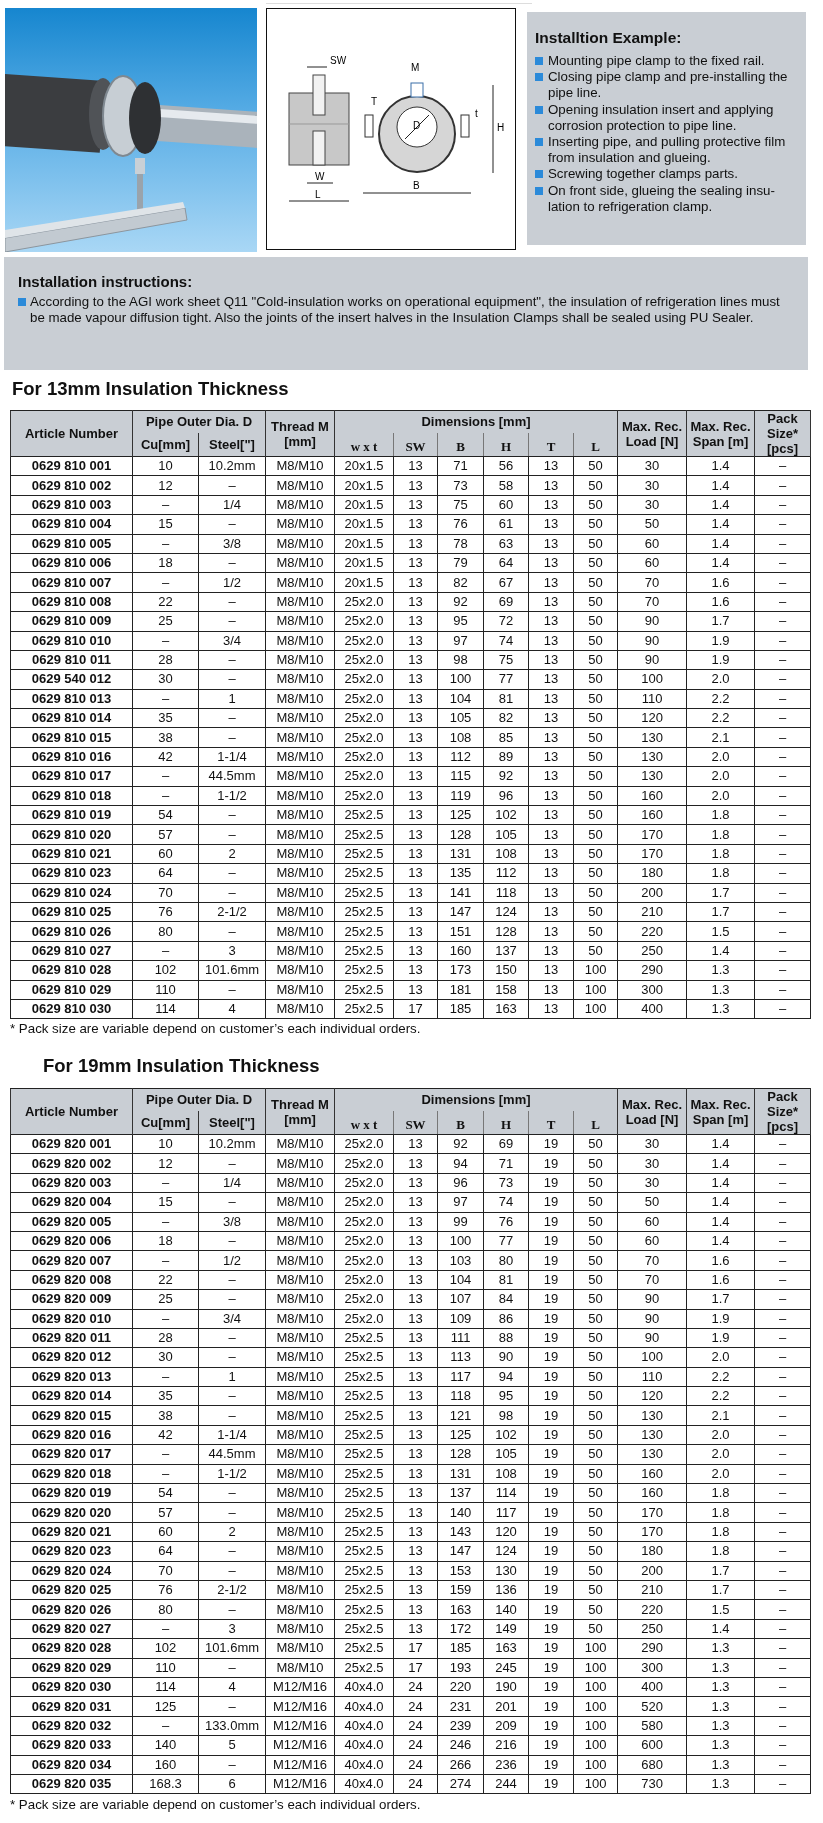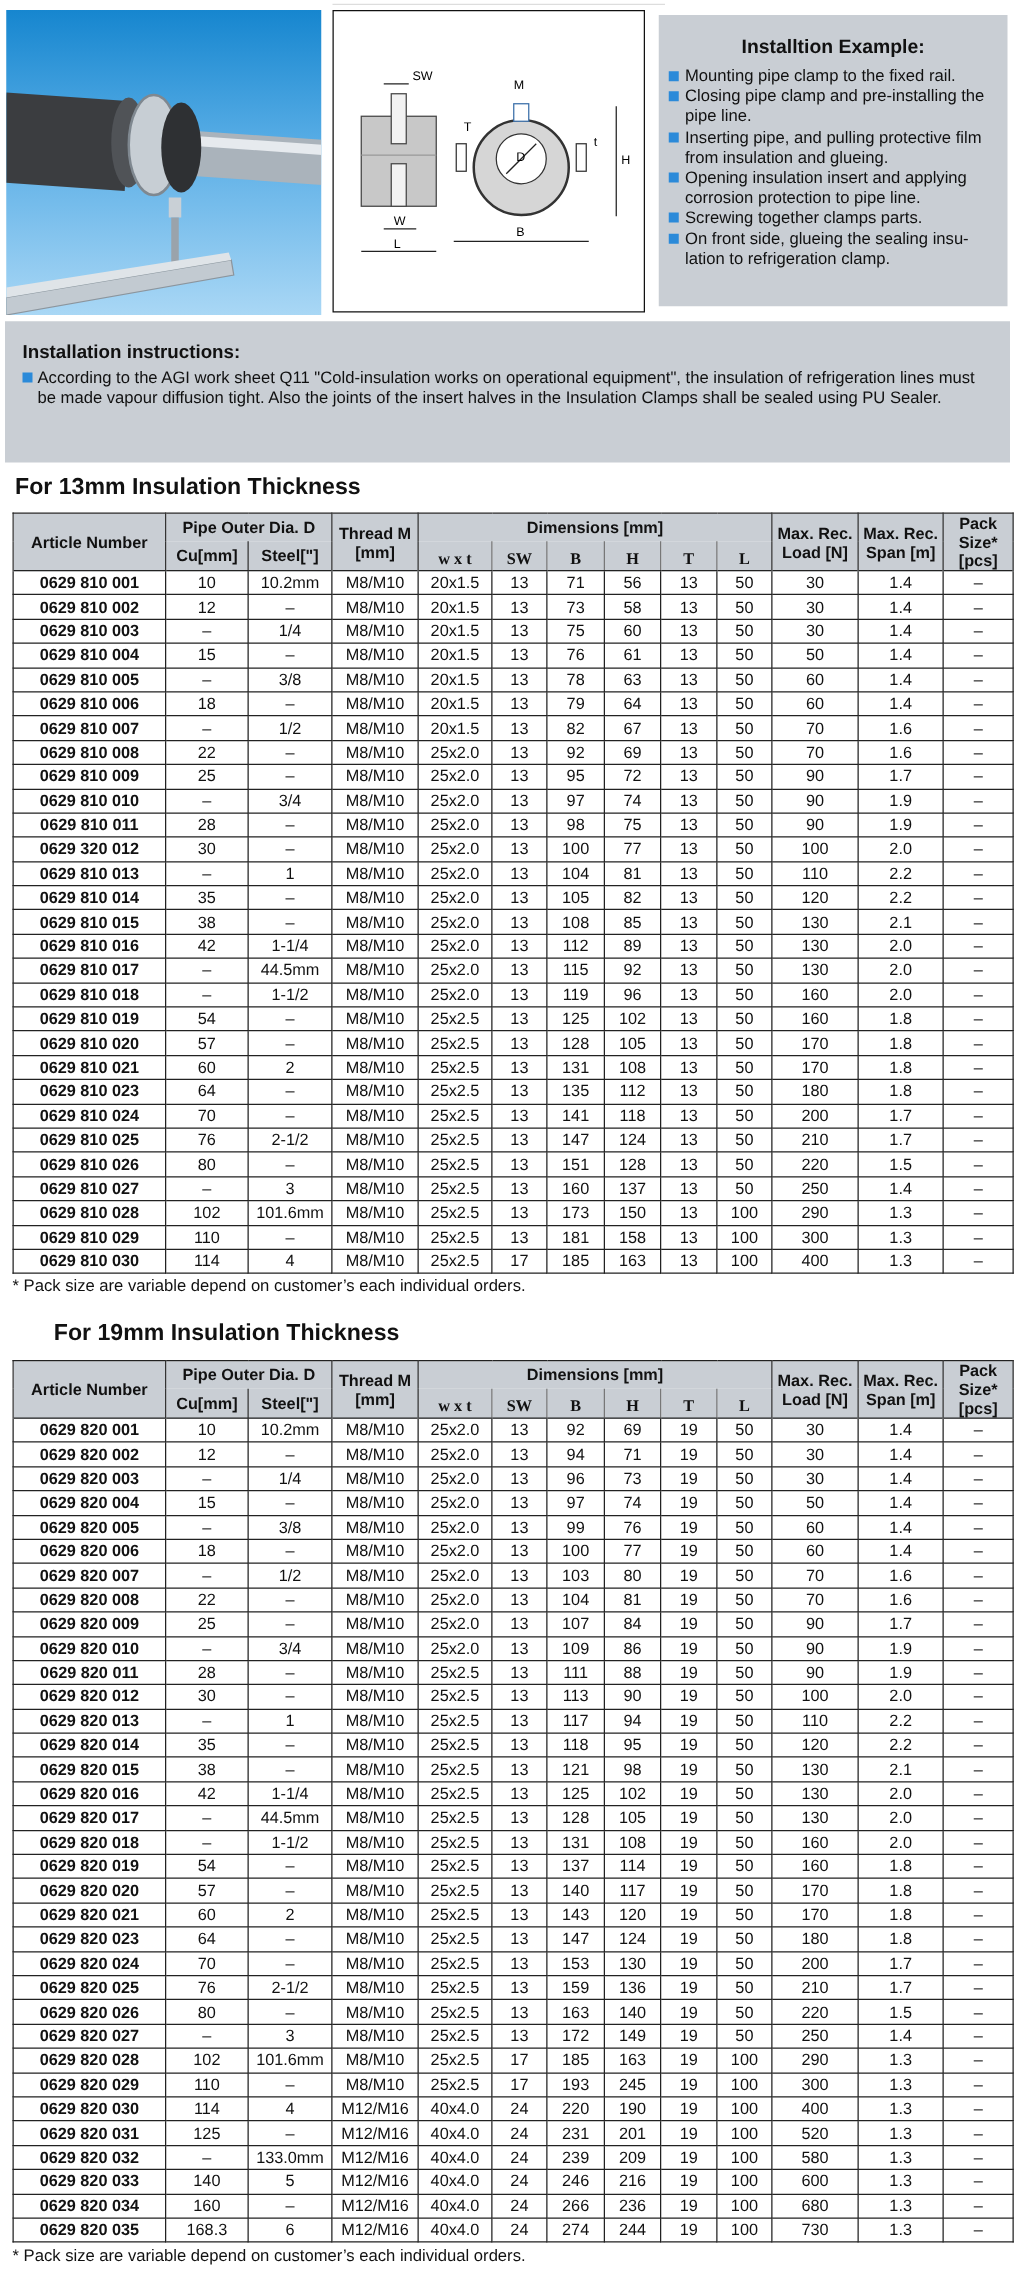--- a/index.html
+++ b/index.html
@@ -5,21 +5,21 @@
   html, body { margin:0; padding:0; background:#ffffff; }
   body { width:823px; height:1823px; position:relative; overflow:hidden;
          font-family:"Liberation Sans", "DejaVu Sans", sans-serif; color:#111; }
   .photo { position:absolute; left:5px; top:8px; width:252px; height:244px;
            background:linear-gradient(180deg,#1686cf 0%,#5aaee6 45%,#a9d7f5 100%); overflow:hidden; }
   .diagram { position:absolute; left:266px; top:8px; width:250px; height:242px;
              border:1.5px solid #111; background:#fff; box-sizing:border-box; }
   .topline { position:absolute; left:266px; top:3px; width:266px; height:1px; background:#ddd; }
   .info { position:absolute; left:527px; top:12px; width:279px; height:233px; background:#c9ced4;
           box-sizing:border-box; padding:17px 8px 0 8px; }
-  .info h3 { margin:0 0 6px 0; font-size:15.5px; font-weight:bold;text-align:center; }
+  .info h3 { margin:0 0 6px 0; font-size:15.5px; font-weight:bold; }
   .bullets { list-style:none; margin:0; padding:0; }
   .bullets li { position:relative; padding-left:13px; font-size:13.3px; line-height:16.2px; color:#111; }
   .bullets li::before { content:""; position:absolute; left:0; top:4px; width:8px; height:8px; background:#2b8ad9; }
   .instr { position:absolute; left:4px; top:257px; width:804px; height:113px; background:#c9ced4;
            box-sizing:border-box; padding:16px 14px 14px 14px; }
   .instr h3 { margin:0 0 4px 0; font-size:15px; font-weight:bold; }
   .instr .bullets li { font-size:13.3px; line-height:15.6px; padding-left:12px; }
   .section-title { position:absolute; left:12px; font-size:18.5px; font-weight:bold; margin:0; }
   table.spec { position:absolute; left:10px; width:800px; border-collapse:collapse; table-layout:fixed;
                font-size:13px; }
@@ -89,22 +89,22 @@
     <line x1="96" y1="184" x2="204" y2="184" stroke="#222"></line>
     <text x="146" y="180">B</text>
   </svg>
 </div>
 
 <div class="info">
   <h3>Installtion Example:</h3>
   <ul class="bullets">
     <li>Mounting pipe clamp to the fixed rail.</li>
     <li>Closing pipe clamp and pre-installing the pipe line.</li>
+    <li>Opening insulation insert and applying corrosion protection to pipe line.</li>
     <li>Inserting pipe, and pulling protective film from insulation and glueing.</li>
-    <li>Opening insulation insert and applying corrosion protection to pipe line.</li>
     <li>Screwing together clamps parts.</li>
     <li>On front side, glueing the sealing insu-lation to refrigeration clamp.</li>
   </ul>
 </div>
 
 <div class="instr">
   <h3>Installation instructions:</h3>
   <ul class="bullets">
     <li>According to the AGI work sheet Q11 "Cold-insulation works on operational equipment", the insulation of refrigeration lines must be made vapour diffusion tight.  Also the joints of the insert halves in the Insulation Clamps shall be sealed using PU Sealer.</li>
   </ul>
@@ -308,21 +308,21 @@
         <td>13</td>
         <td>98</td>
         <td>75</td>
         <td>13</td>
         <td>50</td>
         <td>90</td>
         <td>1.9</td>
         <td>–</td>
       </tr>
       <tr>
-        <td class="art">0629 320 012</td>
+        <td class="art">0629 540 012</td>
         <td>30</td>
         <td>–</td>
         <td>M8/M10</td>
         <td>25x2.0</td>
         <td>13</td>
         <td>100</td>
         <td>77</td>
         <td>13</td>
         <td>50</td>
         <td>100</td>

